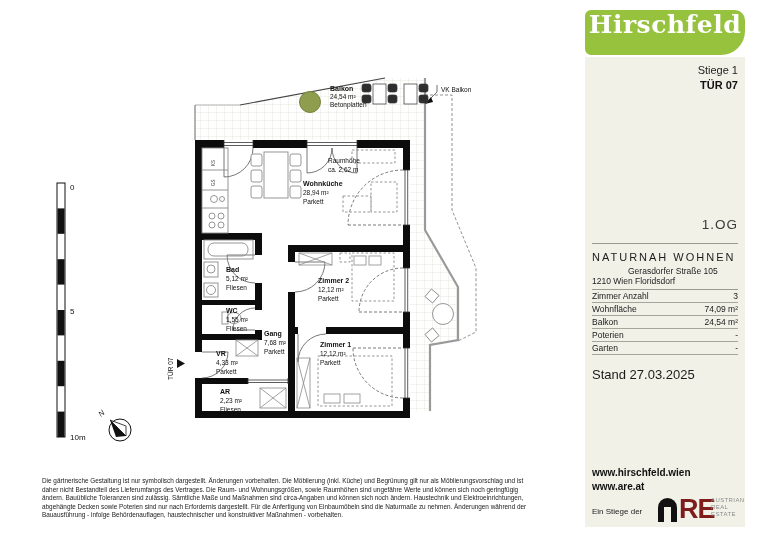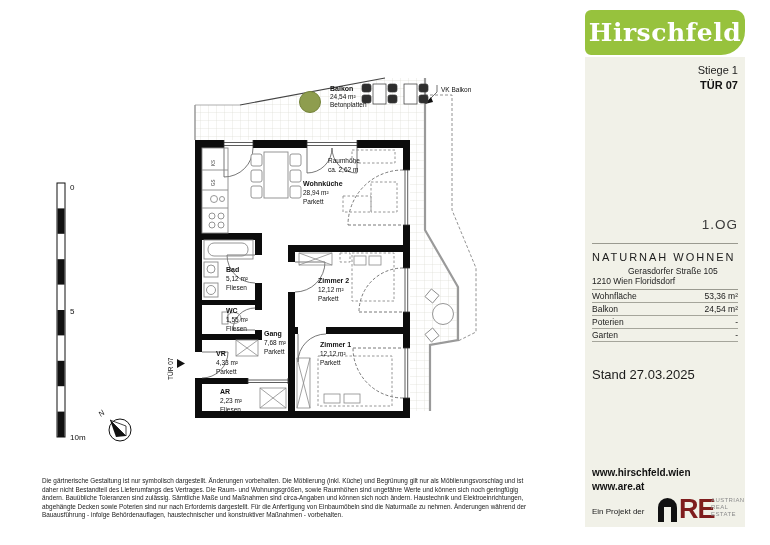--- a/index.html
+++ b/index.html
@@ -2,21 +2,21 @@
 <html><head>
 <meta charset="utf-8">
 <style>
   html,body{margin:0;padding:0;}
   body{width:770px;height:545px;position:relative;background:#ffffff;
        font-family:"Liberation Sans", sans-serif;color:#1a1a1a;overflow:hidden;}
   .abs{position:absolute;}
   
   #sidebar-bg{left:585px;top:57px;width:160px;height:470px;background:#f1f1e8;}
   #brand-box{left:585px;top:10px;width:160px;height:45px;background:#97c23d;
-             border-radius:6px 10px 24px 6px;display:flex;align-items:center;justify-content:center;}
+             border-radius:6px 10px 24px 6px;display:flex;align-items:flex-start;justify-content:center;}
   #brand-box .brand{font-family:"DejaVu Serif", serif;font-weight:bold;color:#ffffff;
                     font-size:25px;letter-spacing:0.5px;}
   .right-block{left:592px;width:146px;text-align:right;}
   #stiege{top:64px;font-size:11px;color:#222;}
   #tuer{top:79px;font-size:11px;font-weight:bold;color:#111;}
   #floor-label{left:698px;top:217px;width:40px;text-align:right;font-size:13.5px;
                letter-spacing:1px;color:#3a3a3a;}
   #naturnah{left:592px;top:243px;width:146px;border-top:1px solid #9a9a90;}
   #naturnah .title{margin-top:7px;font-size:11px;letter-spacing:2px;color:#1c1c1c;white-space:nowrap;}
   #naturnah .addr{font-size:8.5px;line-height:10px;color:#222;}
@@ -287,42 +287,46 @@
 <div id="floor-label" class="abs">1.OG</div>
 
 <div id="naturnah" class="abs">
   <div class="title">NATURNAH WOHNEN</div>
   <div class="addr first">Gerasdorfer Straße 105</div>
   <div class="addr">1210 Wien Floridsdorf</div>
 </div>
 
 <div id="facts" class="abs">
   <div class="row">
+    <span>Zimmer Anzahl</span>
+    <span>3</span>
+  </div>
+  <div class="row">
     <span>Wohnfläche</span>
-    <span>53,36 m²</span>
+    <span>74,09 m²</span>
   </div>
   <div class="row">
     <span>Balkon</span>
     <span>24,54 m²</span>
   </div>
   <div class="row">
     <span>Poterien</span>
     <span>-</span>
   </div>
   <div class="row">
     <span>Garten</span>
     <span>-</span>
   </div>
 </div>
 
 <div id="stand" class="abs">Stand 27.03.2025</div>
 
 <div id="web1" class="abs">www.hirschfeld.wien</div>
 <div id="web2" class="abs">www.are.at</div>
-<div id="projnote" class="abs">Ein Projekt der</div>
+<div id="projnote" class="abs">Ein Stiege der</div>
 <div id="are-mark" class="abs"></div>
 <div id="are-re" class="abs">RE</div>
 <div id="are-text" class="abs">
   <div>AUSTRIAN</div>
   <div>REAL</div>
   <div>ESTATE</div>
 </div>
 
 <div id="disclaimer" class="abs">
   <div>Die gärtnerische Gestaltung ist nur symbolisch dargestellt. Änderungen vorbehalten. Die Möblierung (inkl. Küche) und Begrünung gilt nur als Möblierungsvorschlag und ist</div>

